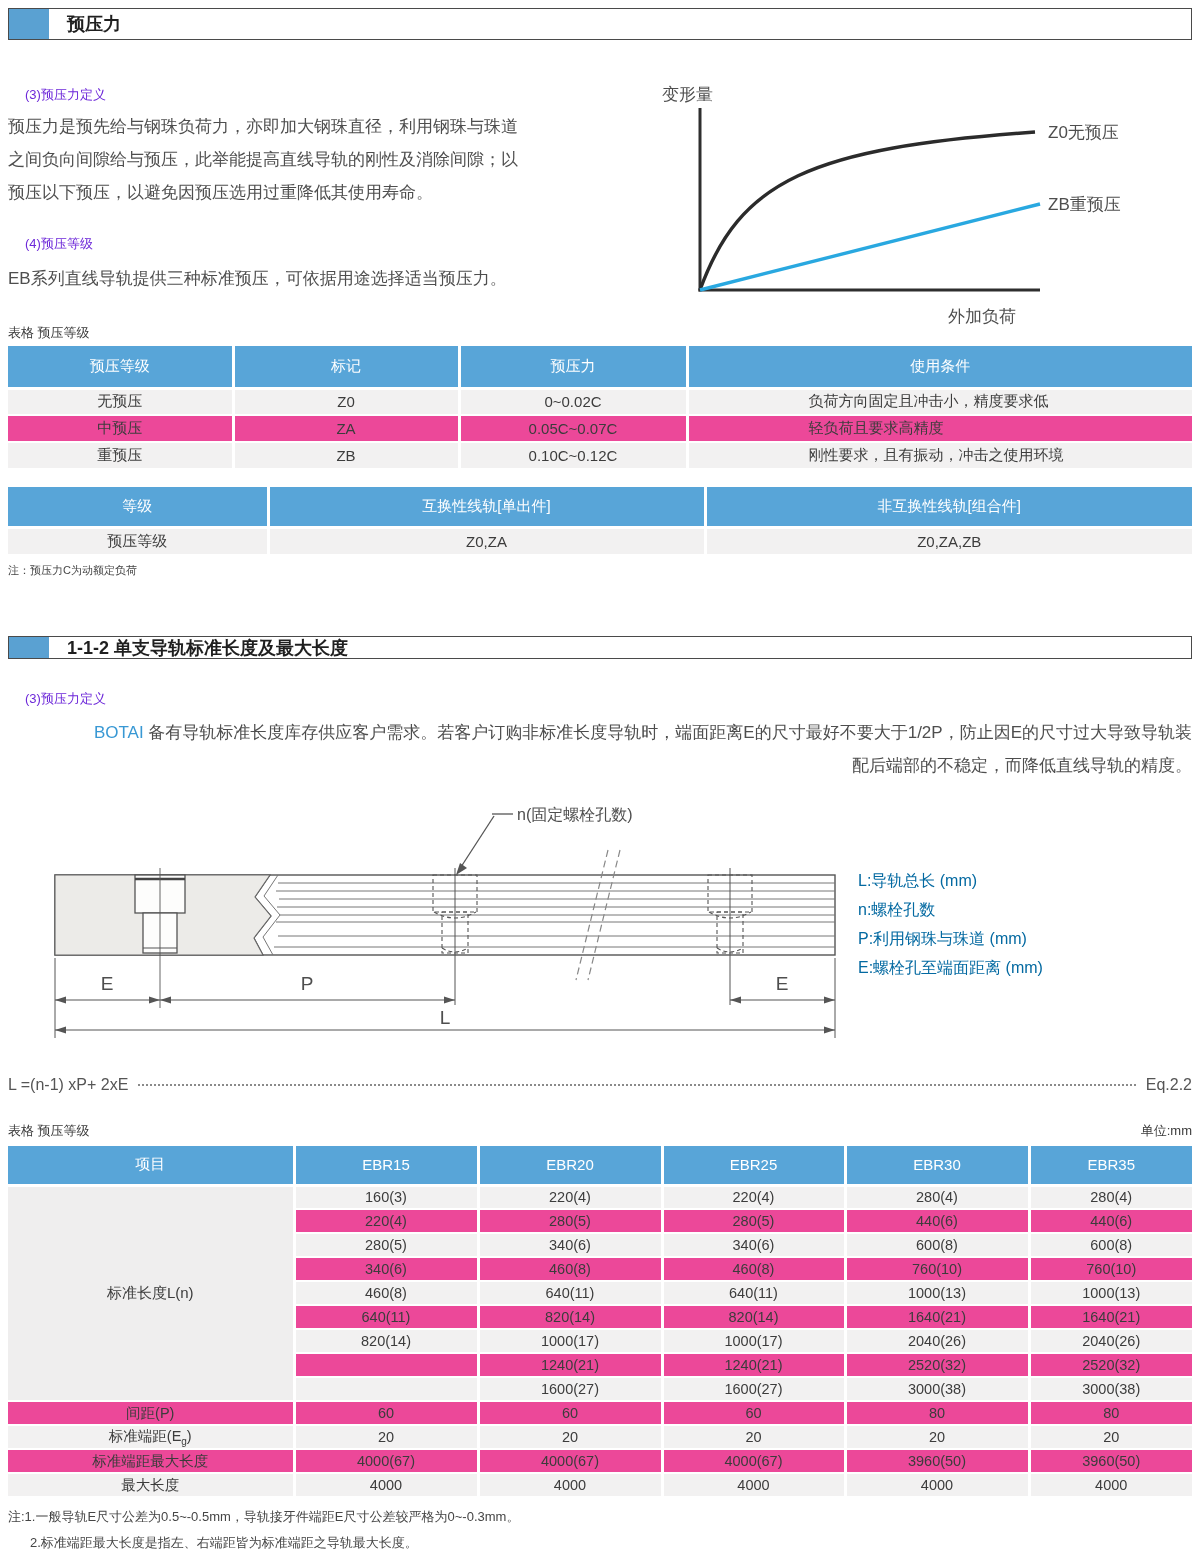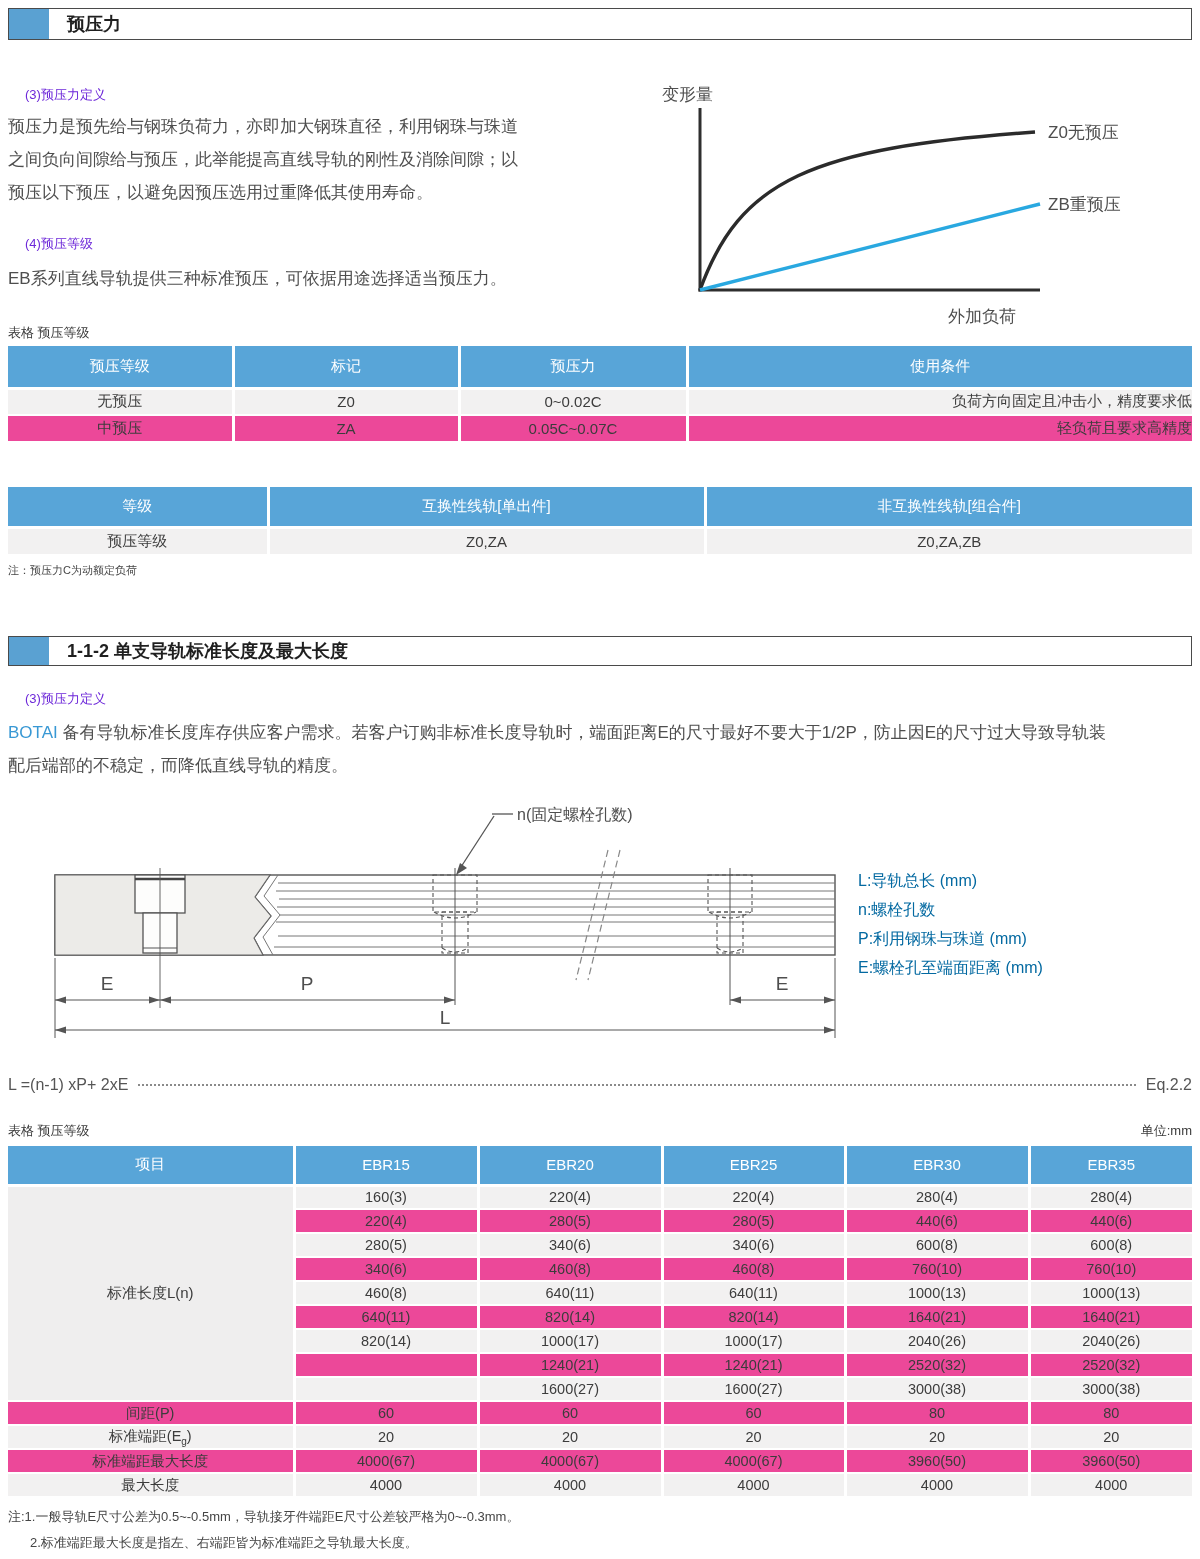--- a/index.html
+++ b/index.html
@@ -22,21 +22,21 @@
        border-right:3px solid #fff; border-bottom:3px solid #fff; }
   th:last-child, td:last-child { border-right:none; }
   td { font-size:15px; color:#3c3c3c; text-align:center;
        border-right:3px solid #fff; border-bottom:2px solid #fff; }
   .rl { background:#f2f1f1; }
   .rd { background:#ec4899; }
 
   #table1 { position:absolute; left:8px; top:346px; width:1184px; }
   #table1 th { height:42px; }
   #table1 td { height:27px; }
-  #table1 td.cond { text-align:right; padding-left:76px; }
+  #table1 td.cond { text-align:left; padding-left:120px; }
 
   #table2 { position:absolute; left:8px; top:487px; width:1184px; }
   #table2 th { height:40px; }
   #table2 td { height:28px; }
 
   .small-note { position:absolute; left:8px; font-size:11px; color:#454545; white-space:nowrap; }
 
   #chart-svg { position:absolute; left:640px; top:70px; }
   #rail-svg { position:absolute; left:30px; top:790px; }
   svg text { fill:#4e4e4e; }
@@ -113,20 +113,26 @@
         <td>Z0</td>
         <td>0~0.02C</td>
         <td class="cond">负荷方向固定且冲击小，精度要求低</td>
       </tr>
       <tr class="rd">
         <td>中预压</td>
         <td>ZA</td>
         <td>0.05C~0.07C</td>
         <td class="cond">轻负荷且要求高精度</td>
       </tr>
+      <tr class="rl">
+        <td>重预压</td>
+        <td>ZB</td>
+        <td>0.10C~0.12C</td>
+        <td class="cond">刚性要求，且有振动，冲击之使用环境</td>
+      </tr>
     </tbody>
   </table>
 
   <table id="table2">
     <colgroup>
         <col style="width:260px">
         <col style="width:437px">
         <col style="width:487px">
       </colgroup>
     <thead>
@@ -139,27 +145,27 @@
     <tbody>
       <tr class="rl">
         <td>预压等级</td>
         <td>Z0,ZA</td>
         <td>Z0,ZA,ZB</td>
       </tr>
     </tbody>
   </table>
   <div class="small-note" style="top:563px;">注：预压力C为动额定负荷</div>
 
-  <div class="section-bar" style="top:636px;height:30px;">
+  <div class="section-bar" style="top:636px;height:23px;">
     <div class="sq"></div>
     <div class="t">1-1-2 单支导轨标准长度及最大长度</div>
   </div>
 
   <div class="h-blue" style="top:690px;">(3)预压力定义</div>
-  <div class="body-text" style="top:716px;width:1184px;">
+  <div class="body-text" style="top:716px;width:1184px;text-align:right;">
     <div><span class="brand">BOTAI</span><span> 备有导轨标准长度库存供应客户需求。若客户订购非标准长度导轨时，端面距离E的尺寸最好不要大于1/2P，防止因E的尺寸过大导致导轨装</span></div>
     <div>配后端部的不稳定，而降低直线导轨的精度。</div>
   </div>
 
   <svg id="rail-svg" width="830" height="270" viewBox="0 0 830 270">
 
     <g>
       <line x1="462" y1="24" x2="483" y2="24" stroke="#555" stroke-width="1.3"></line>
       <line x1="464" y1="26" x2="429" y2="80" stroke="#555" stroke-width="1.3"></line>
       <polygon points="426,85 430,73 437,78" fill="#555"></polygon>

